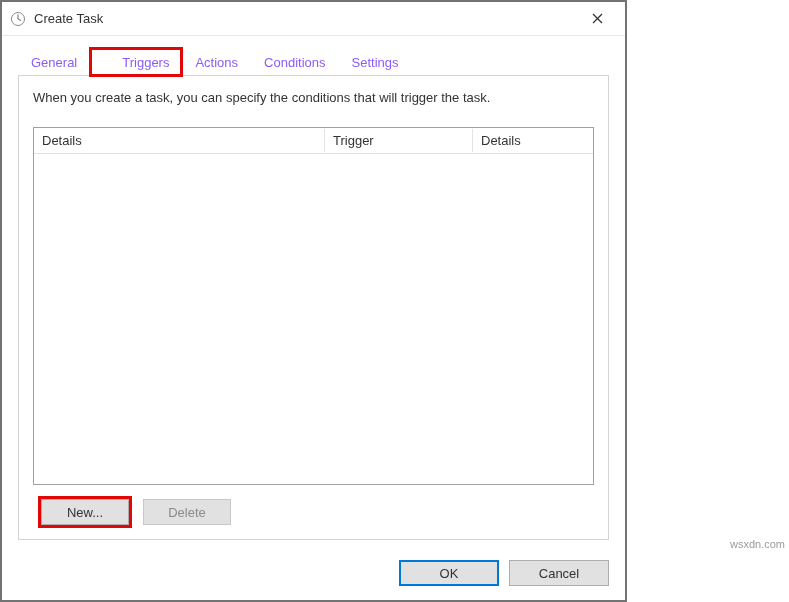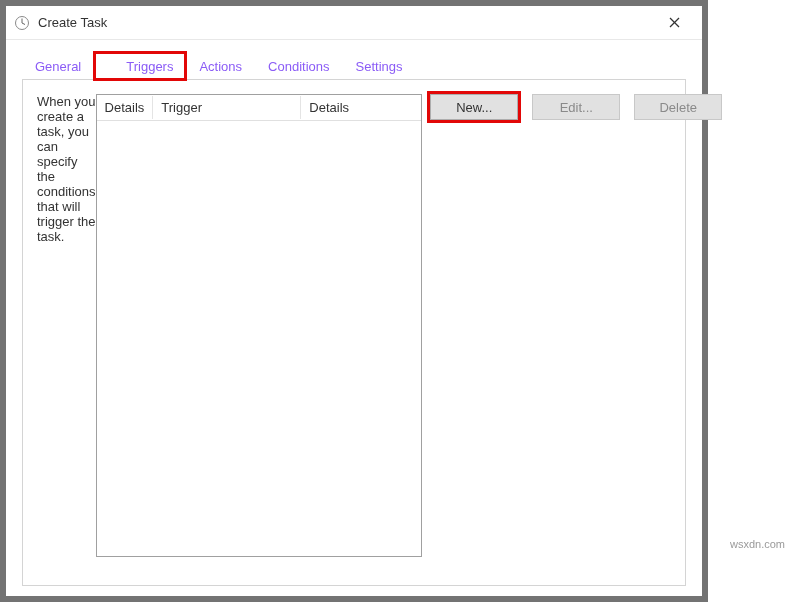--- a/index.html
+++ b/index.html
@@ -5,23 +5,23 @@
     * { box-sizing: border-box; margin: 0; padding: 0; }
     body {
       font-family: "Segoe UI", Tahoma, sans-serif;
       font-size: 13px;
       background: #fff;
       width: 789px;
       height: 602px;
       overflow: hidden;
     }
     .window {
-      width: 708px;
+      width: 627px;
       height: 602px;
-      border: 6px solid #737373;
+      border: 2px solid #737373;
       background: #fff;
       display: flex;
       flex-direction: column;
       justify-content: center;
     }
     .titlebar {
       height: 34px;
       display: flex;
       align-items: center;
       padding: 0 8px;
@@ -82,20 +82,21 @@
       outline-offset: -2px;
       padding-left: 31px;
     }
     .panel {
       border: 1px solid #d4d4d4;
       flex: 1;
       margin-top: -1px;
       background: #fff;
       padding: 14px 14px 14px 14px;
       display: flex;
+      flex-direction: column;
       position: relative;
     }
     .desc {
       font-size: 13px;
       color: #333;
       margin-bottom: 22px;
     }
     .table {
       border: 1px solid #a0a0a0;
       flex: 1;
@@ -206,21 +207,24 @@
         <div class="thead">
           <div class="th details">Details</div>
           <div class="th trigger">Trigger</div>
           <div class="th status">Details</div>
         </div>
         <div class="tbody"></div>
       </div>
 
       <div class="btnrow">
         <button class="btn highlight">New...</button>
-        <button class="btn" disabled="">Edit...</button>
         <button class="btn" disabled="">Delete</button>
       </div>
     </div>
   </div>
 
+  <div class="dialog-footer">
+    <button class="btn ok">OK</button>
+    <button class="btn cancel">Cancel</button>
+  </div>
 
   <div class="watermark">wsxdn.com</div>
 </div>
 
 </body></html>

